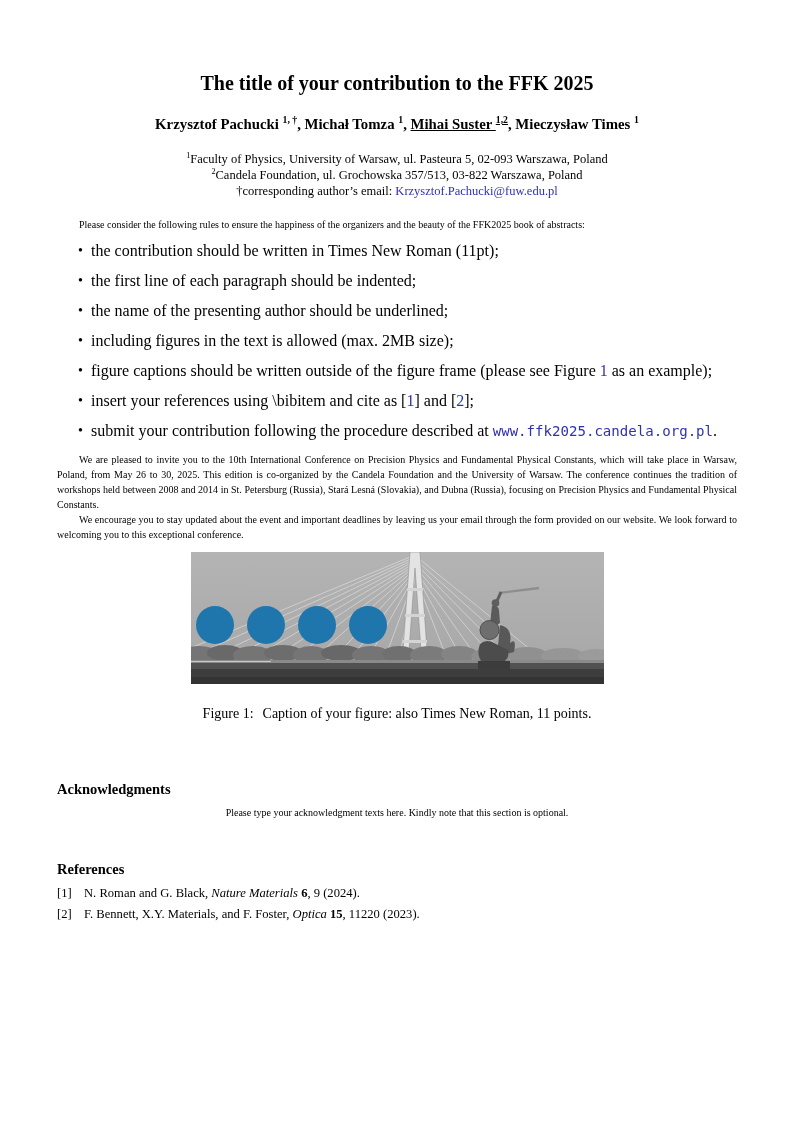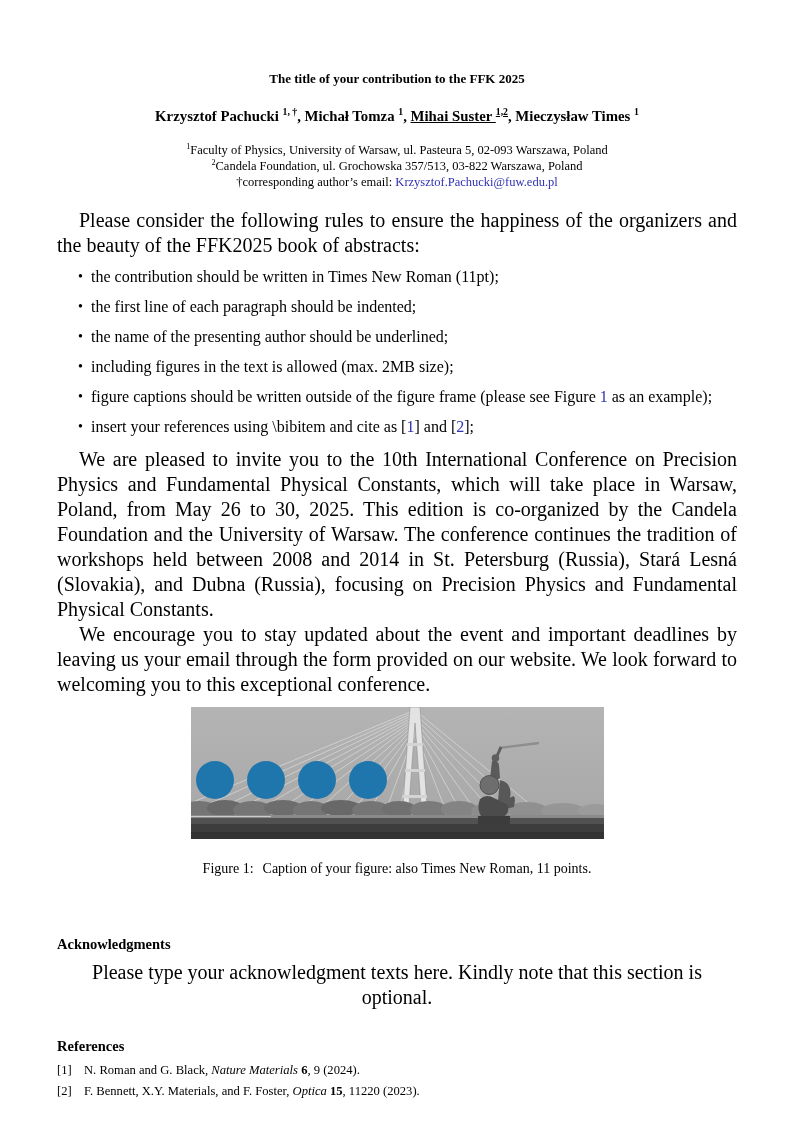--- a/index.html
+++ b/index.html
@@ -18,40 +18,40 @@
     font-family: "Liberation Serif", "DejaVu Serif", serif;
     color: var(--text);
     overflow: hidden;
   }
   .content {
     padding: 63px 57px 0 57px;
   }
   .doc-title {
     margin-top: 8px;
     text-align: center;
-    font-size: 13px;
+    font-size: 20px;
     font-weight: 700;
     line-height: 1.2;
   }
   .authors-line {
     margin-top: 21px;
     text-align: center;
     font-size: 14.8px;
     font-weight: 700;
     line-height: 1.2;
   }
   .affiliations {
     margin-top: 17px;
     text-align: center;
     font-size: 12.5px;
     line-height: 16px;
   }
   .body-text {
-    font-size: 20px;
-    line-height: 25px;
+    font-size: 10px;
+    line-height: 15px;
     text-align: justify;
   }
   .para-indent { text-indent: 22px; }
   .para-first { margin-top: 18px; }
   .para-invite { margin-top: 11px; }
   .rules-list {
     list-style: none;
     margin-top: 9px;
     padding-left: 34px;
   }
@@ -94,21 +94,21 @@
     line-height: 18px;
   }
   .figure-caption .cap-label { margin-right: 9px; }
   .section-heading {
     font-size: 14.5px;
     font-weight: 700;
     line-height: 18px;
   }
   .ack-heading { margin-top: 57px; }
   .ack-text { margin-top: 7px; text-align: center; }
-  .ref-heading { margin-top: 27px; }
+  .ref-heading { margin-top: 40px; }
   .ref-list { margin-top: 5px; }
   .ref-item {
     display: flex;
     font-size: 12.6px;
     line-height: 21px;
   }
   .ref-label { width: 27px; flex: 0 0 27px; }
   .ref-text { flex: 1; }
 </style>
 </head>
@@ -129,20 +129,21 @@
 
     <p class="body-text para-indent para-first">Please consider the following rules to ensure the happiness of the organizers and the beauty of the FFK2025 book of abstracts:</p>
 
     <ul class="rules-list">
       <li><span>the contribution should be written in Times New Roman (11pt);</span></li>
       <li><span>the first line of each paragraph should be indented;</span></li>
       <li><span>the name of the presenting author should be underlined;</span></li>
       <li><span>including figures in the text is allowed (max. 2MB size);</span></li>
       <li><span>figure captions should be written outside of the figure frame (please see Figure </span><span class="seg-link">1</span><span> as an example);</span></li>
       <li><span>insert your references using \bibitem and cite as [</span><span class="seg-link">1</span><span>] and [</span><span class="seg-link">2</span><span>];</span></li>
+      <li><span>submit your contribution following the procedure described at </span><span class="seg-mono-link">www.ffk2025.candela.org.pl</span><span>.</span></li>
     </ul>
 
     <p class="body-text para-indent para-invite">We are pleased to invite you to the 10th International Conference on Precision Physics and Fundamental Physical Constants, which will take place in Warsaw, Poland, from May 26 to 30, 2025. This edition is co-organized by the Candela Foundation and the University of Warsaw. The conference continues the tradition of workshops held between 2008 and 2014 in St. Petersburg (Russia), Stará Lesná (Slovakia), and Dubna (Russia), focusing on Precision Physics and Fundamental Physical Constants.</p>
     <p class="body-text para-indent">We encourage you to stay updated about the event and important deadlines by leaving us your email through the form provided on our website. We look forward to welcoming you to this exceptional conference.</p>
 
     <div class="figure-wrap">
       <svg class="figure-svg" width="413" height="132" viewBox="0 0 413 132" role="img">
         <defs>
           <linearGradient id="sky" x1="0" y1="0" x2="0" y2="1">
             <stop offset="0" stop-color="#b4b4b4"></stop>

